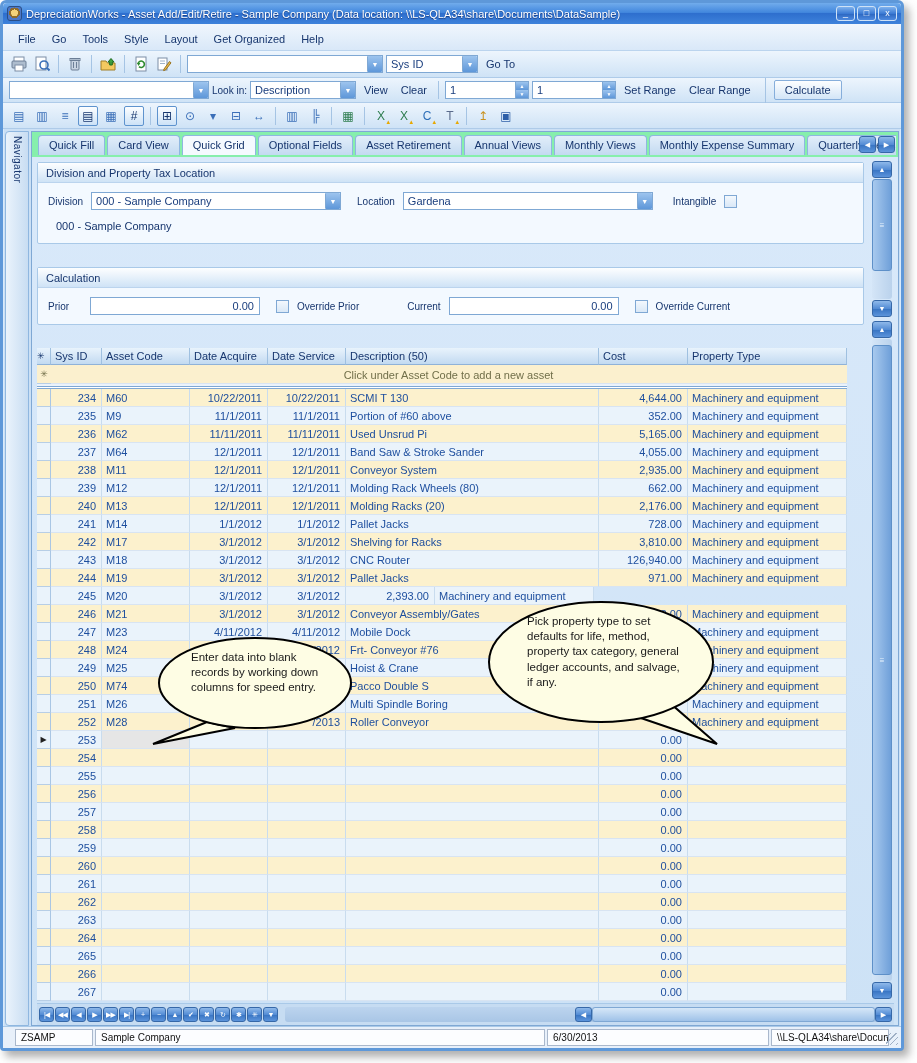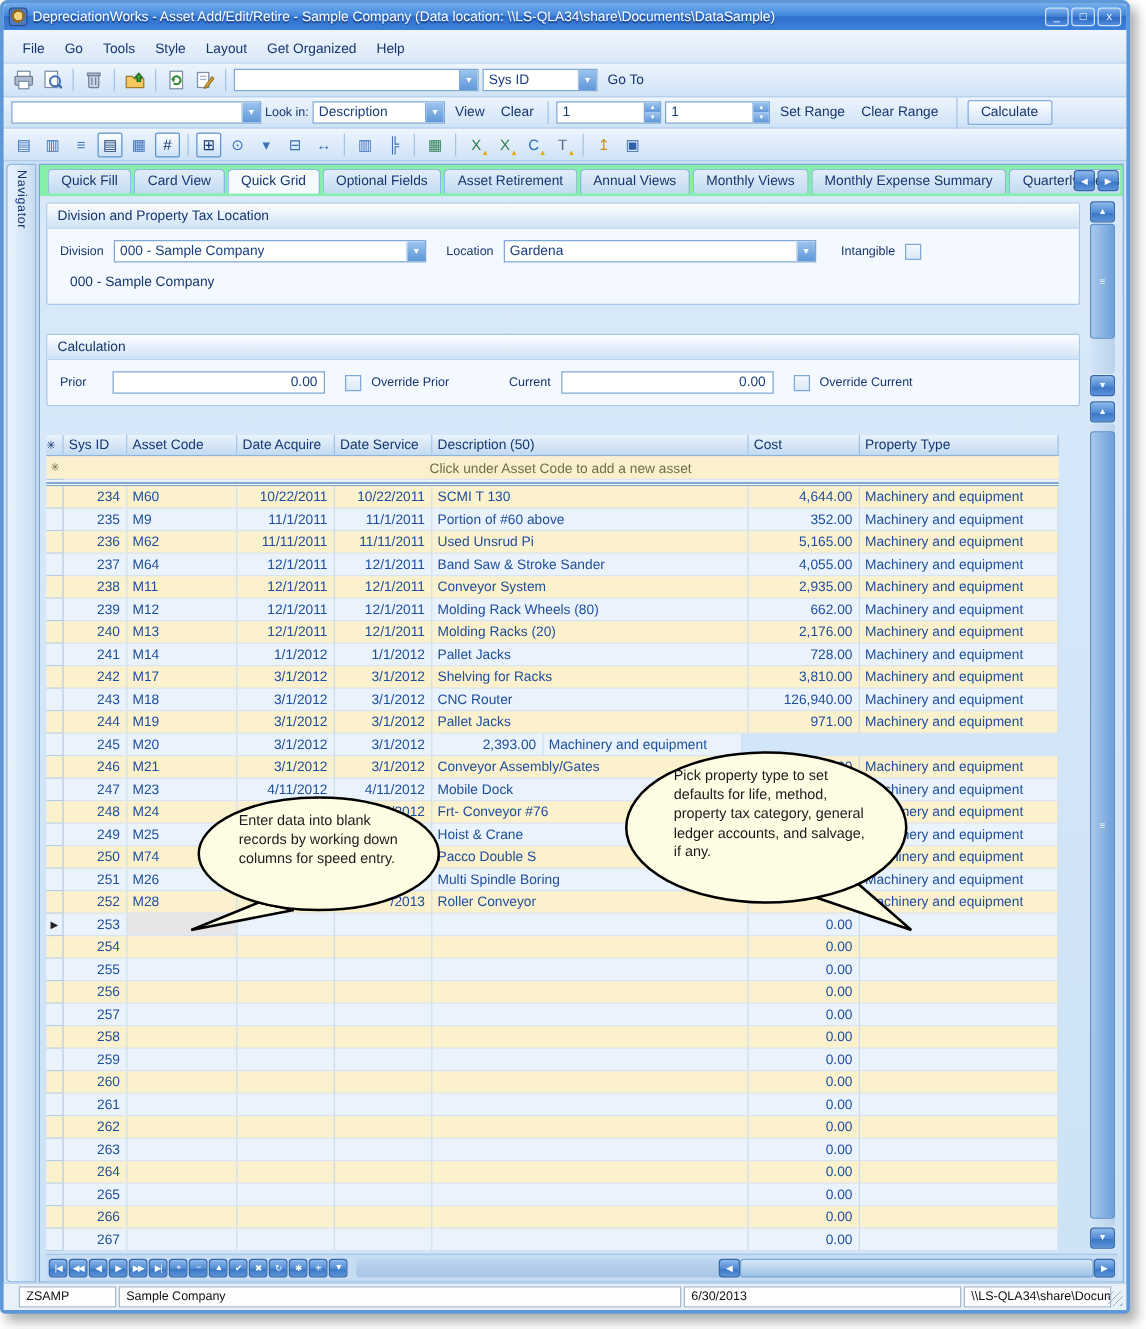--- a/index.html
+++ b/index.html
@@ -705,21 +705,21 @@
               <div class="g-cell c7"></div>
             </div>
             <div class="bubble" style="left:112px;top:288px;width:206px;height:112px">
             <svg width="206" height="112" viewBox="0 0 206 112">
               <polygon points="58,86 4,108 86,92" fill="#FEFDE4" stroke="#000" stroke-width="2"></polygon>
               <ellipse cx="106" cy="47" rx="96" ry="45" fill="#FEFDE4" stroke="#000" stroke-width="2"></ellipse>
             </svg>
             <div class="bubble-text" style="left:42px;top:14px;width:140px">Enter data into blank records by working down columns for speed entry.</div>
           </div>
 
-          <div class="bubble" style="left:460px;top:252px;width:236px;height:146px">
+          <div class="bubble" style="left:448px;top:252px;width:236px;height:146px">
             <svg width="236" height="146" viewBox="0 0 236 146">
               <polygon points="150,116 232,144 186,104" fill="#FEFDE4" stroke="#000" stroke-width="2"></polygon>
               <ellipse cx="116" cy="62" rx="112" ry="60" fill="#FEFDE4" stroke="#000" stroke-width="2"></ellipse>
             </svg>
             <div class="bubble-text" style="left:42px;top:14px;width:158px">Pick property type to set defaults for life, method, property tax category, general ledger accounts, and salvage, if any.</div>
           </div>
         </div>
 
         <div class="gfooter">
           <span id="navbtns" style="display:flex;">

